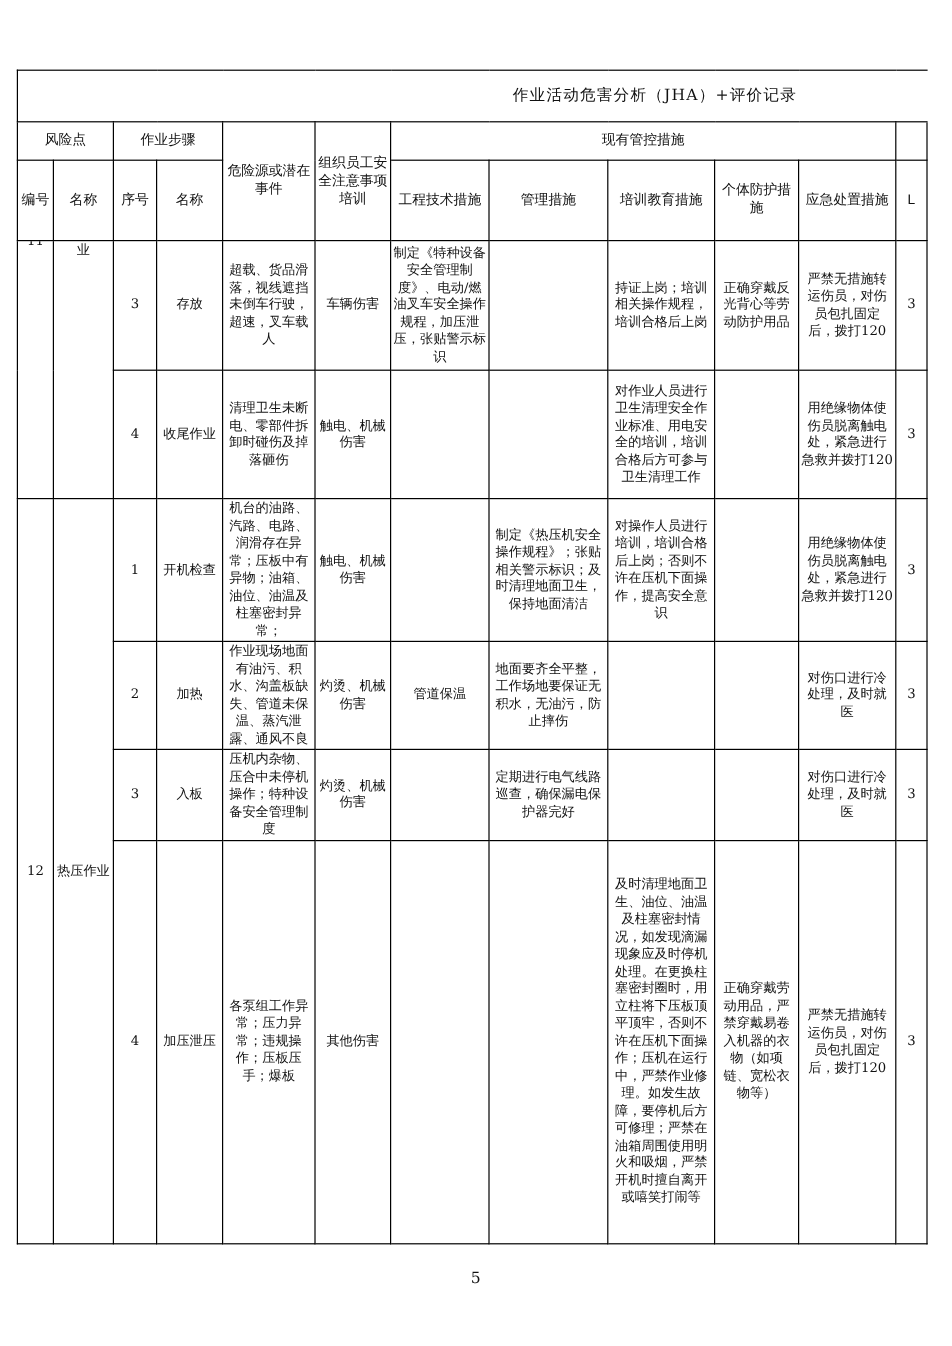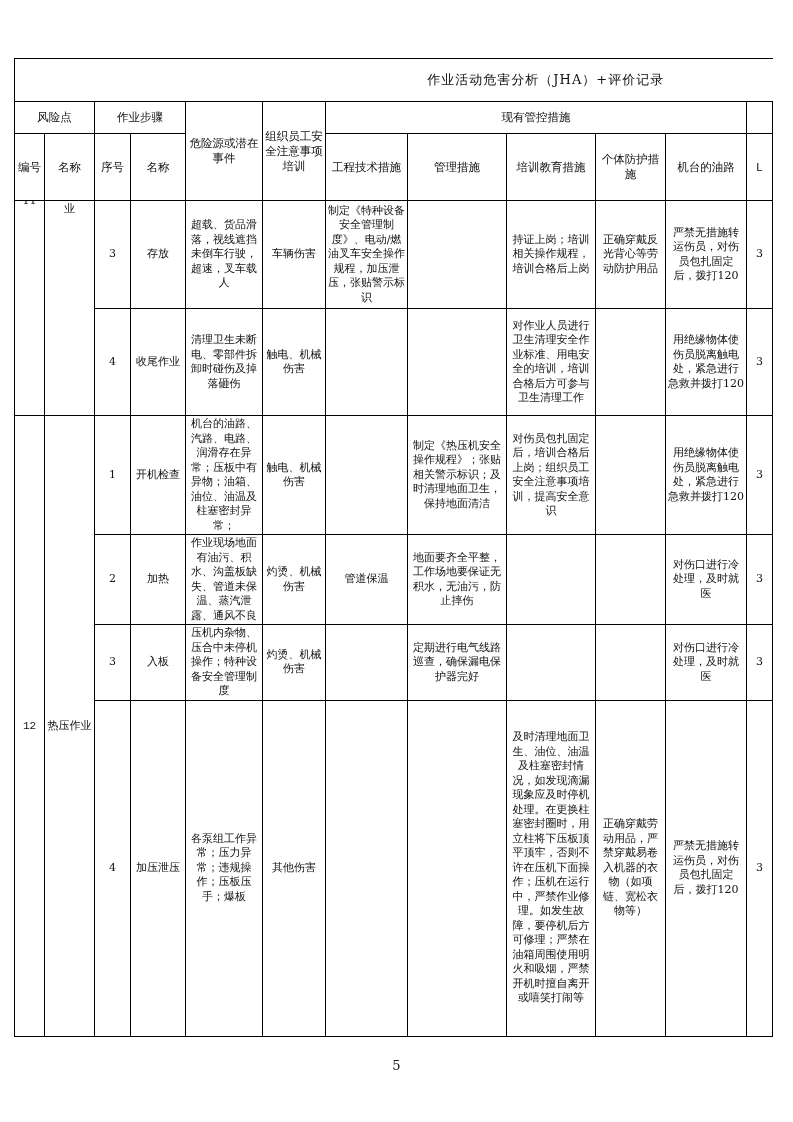--- a/index.html
+++ b/index.html
@@ -12,21 +12,21 @@
                  vertical-align: middle; word-break: break-all; overflow: hidden; }
   .title-row td { height: 40px; font-size: 13px; letter-spacing: 1px; }
   .title-row td .title { position: relative; left: 152px; }
   .hdr td { font-family: Liberation Sans, sans-serif; font-size: 11.5px; line-height: 15px; }
   .hdr1 td { height: 29px; }
   .hdr2 td { height: 64px; }
   td.left { text-align: left; }
   .cut-top { position: relative; top: -6px; display: block; line-height: 10px; }
   .page-num { position: absolute; left: 0; width: 793px; top: 1058px; text-align: center;
               font-size: 13px; }
-  td.nb-bottom { border-bottom: none; font-family: Liberation Mono, monospace; }
+  td.nb-bottom { border-bottom: none; }
   .tall { height: 336px; }
 </style>
 </head>
 <body>
 
 <div class="page">
 <table class="jha">
   <colgroup>
     <col style="width:30px">
         <col style="width:50px">
@@ -57,21 +57,21 @@
     </tr>
     <tr class="hdr hdr2">
       <td>编号</td>
       <td>名称</td>
       <td>序号</td>
       <td>名称</td>
       <td>工程技术措施</td>
       <td>管理措施</td>
       <td>培训教育措施</td>
       <td>个体防护措施</td>
-      <td>机台的油路</td>
+      <td>应急处置措施</td>
       <td>L</td>
     </tr>
 
     <tr style="height:108px">
       <td rowspan="2" style="vertical-align:top;">
             <span class="cut-top">11</span>
           </td>
       <td rowspan="2" style="vertical-align:top;"><span>业</span></td>
       <td>3</td>
       <td>存放</td>
@@ -99,21 +99,21 @@
 
     <tr style="height:116px">
       <td rowspan="4" class="nb-bottom">12</td>
       <td rowspan="4" class="nb-bottom">热压作业</td>
       <td>1</td>
       <td>开机检查</td>
       <td>机台的油路、汽路、电路、润滑存在异常；压板中有异物；油箱、油位、油温及柱塞密封异常；</td>
       <td>触电、机械伤害</td>
       <td></td>
       <td>制定《热压机安全操作规程》；张贴相关警示标识；及时清理地面卫生，保持地面清洁</td>
-      <td>对伤员包扎固定后，培训合格后上岗；组织员工安全注意事项培训，提高安全意识</td>
+      <td>对操作人员进行培训，培训合格后上岗；否则不许在压机下面操作，提高安全意识</td>
       <td></td>
       <td class="left">用绝缘物体使伤员脱离触电处，紧急进行急救并拨打120</td>
       <td>3</td>
     </tr>
     <tr style="height:86px">
       <td>2</td>
       <td>加热</td>
       <td>作业现场地面有油污、积水、沟盖板缺失、管道未保温、蒸汽泄露、通风不良</td>
       <td>灼烫、机械伤害</td>
       <td>管道保温</td>

